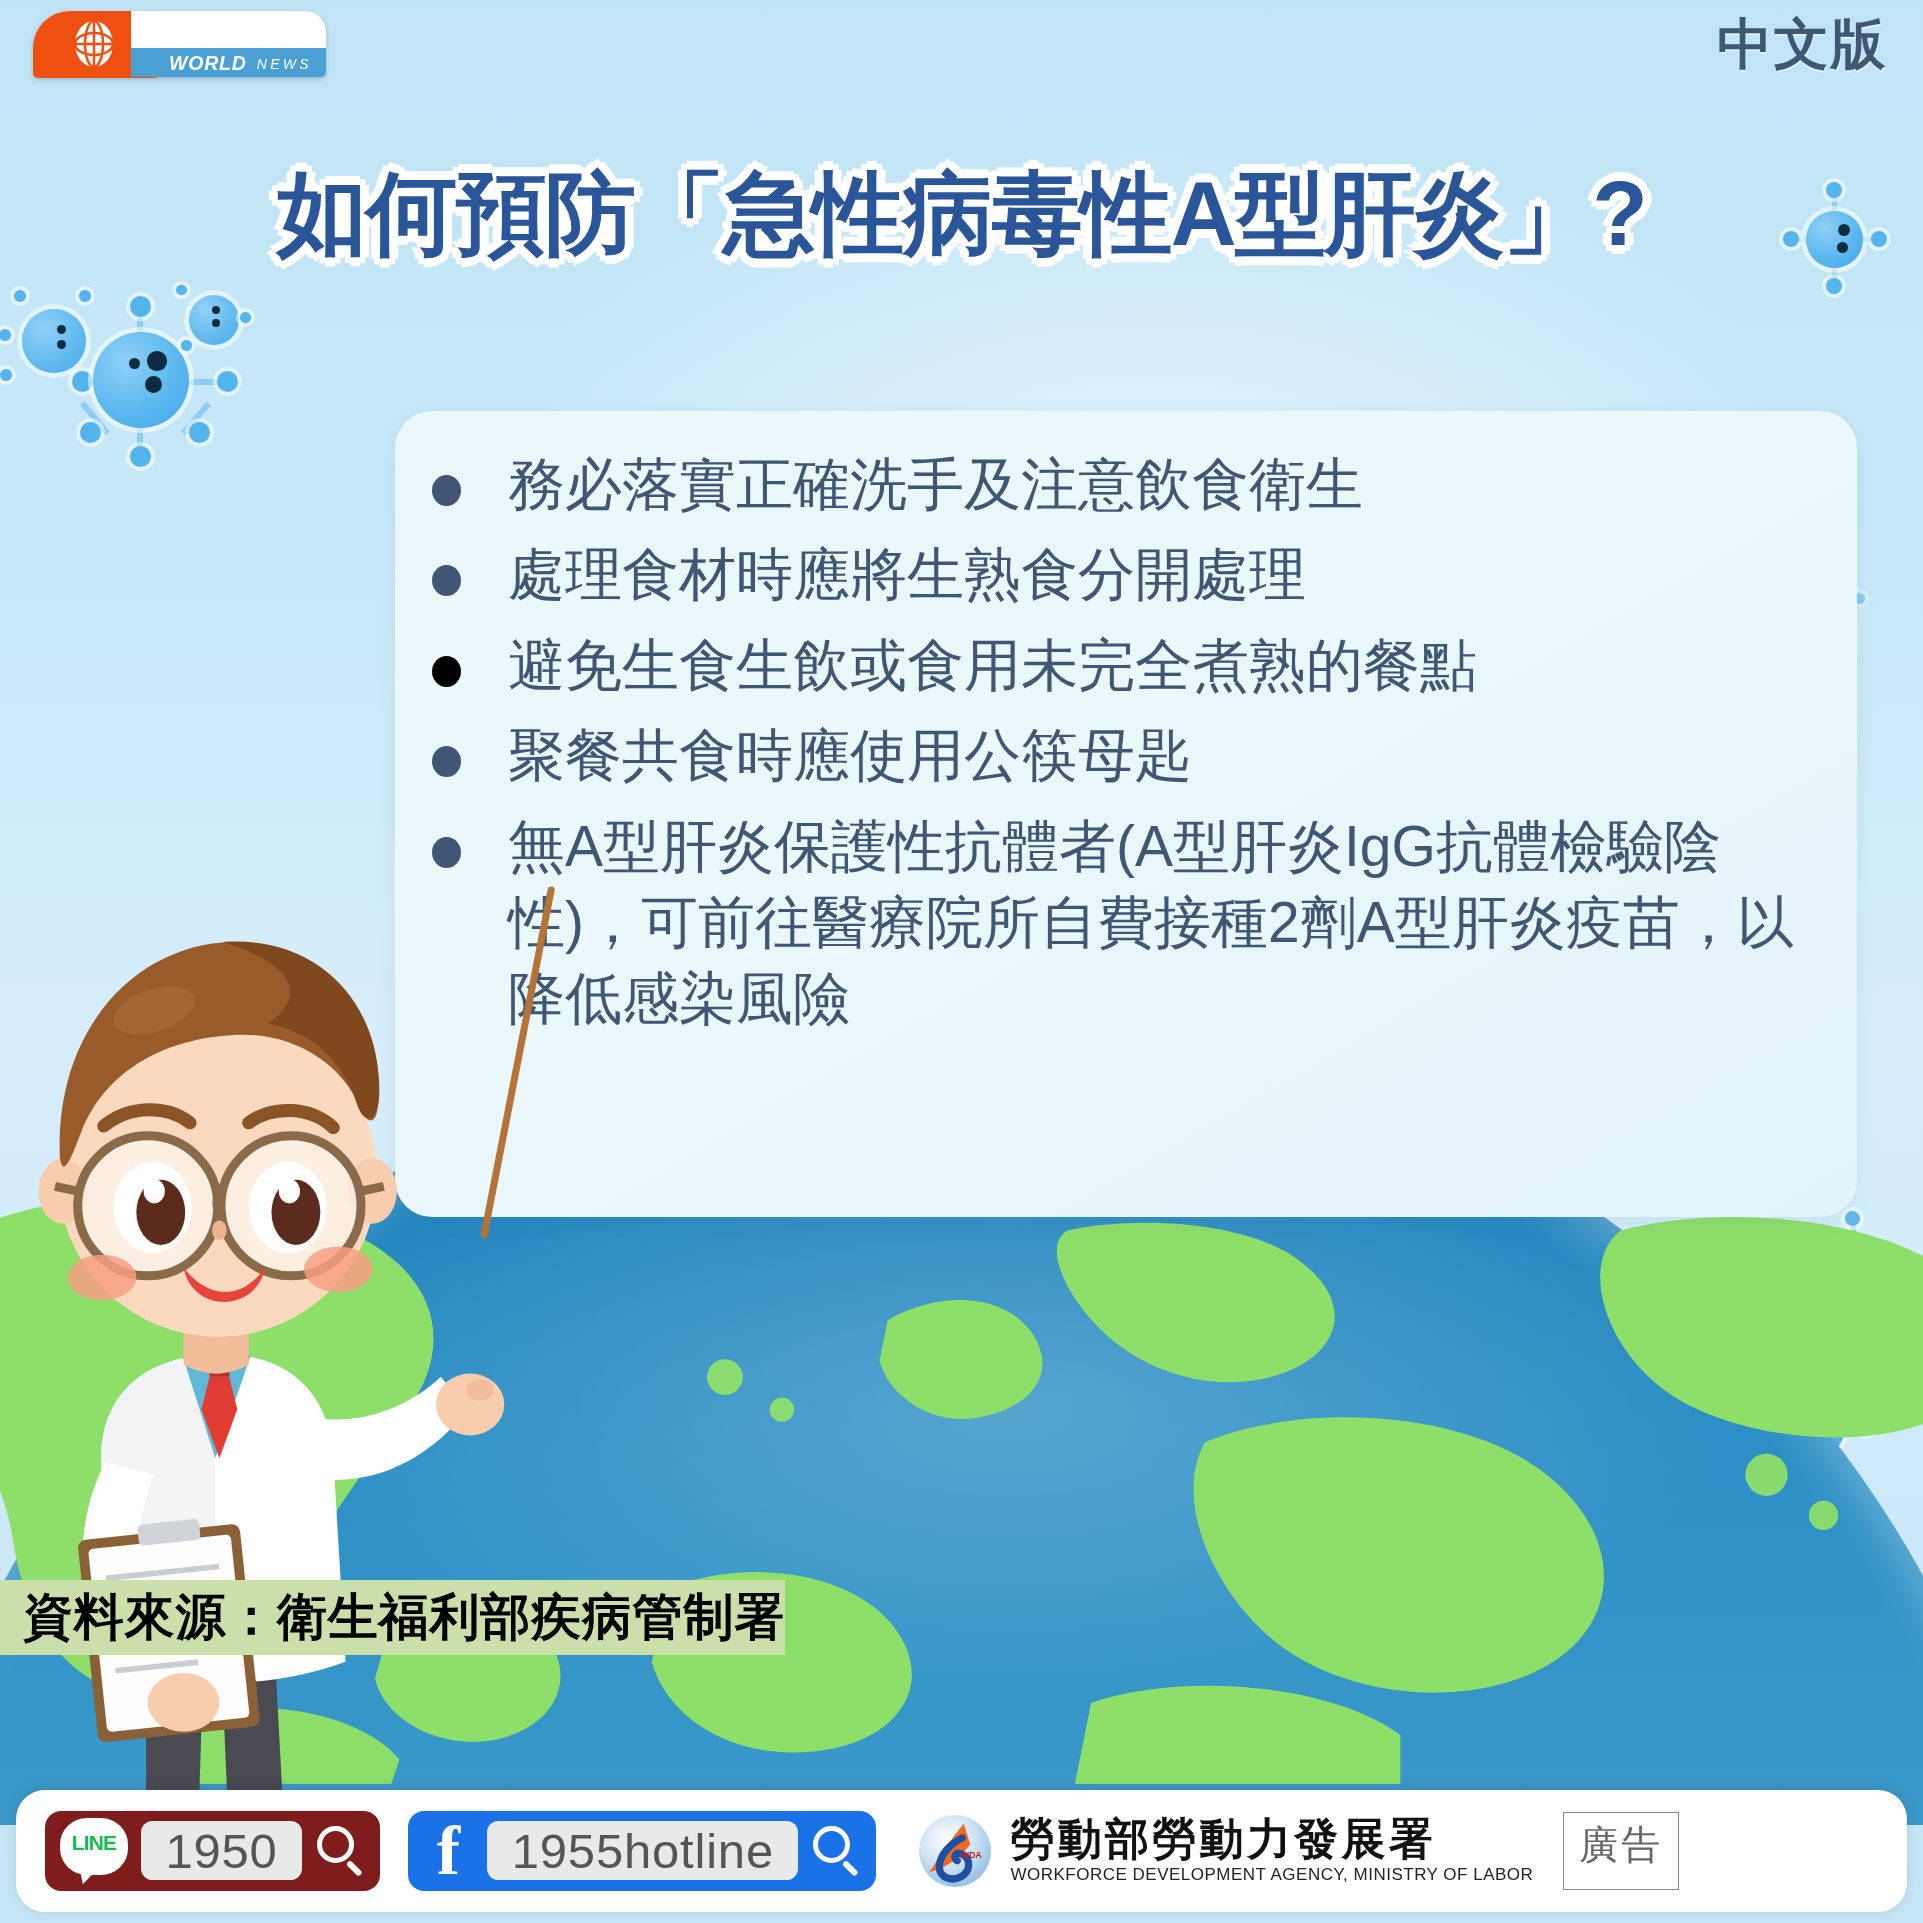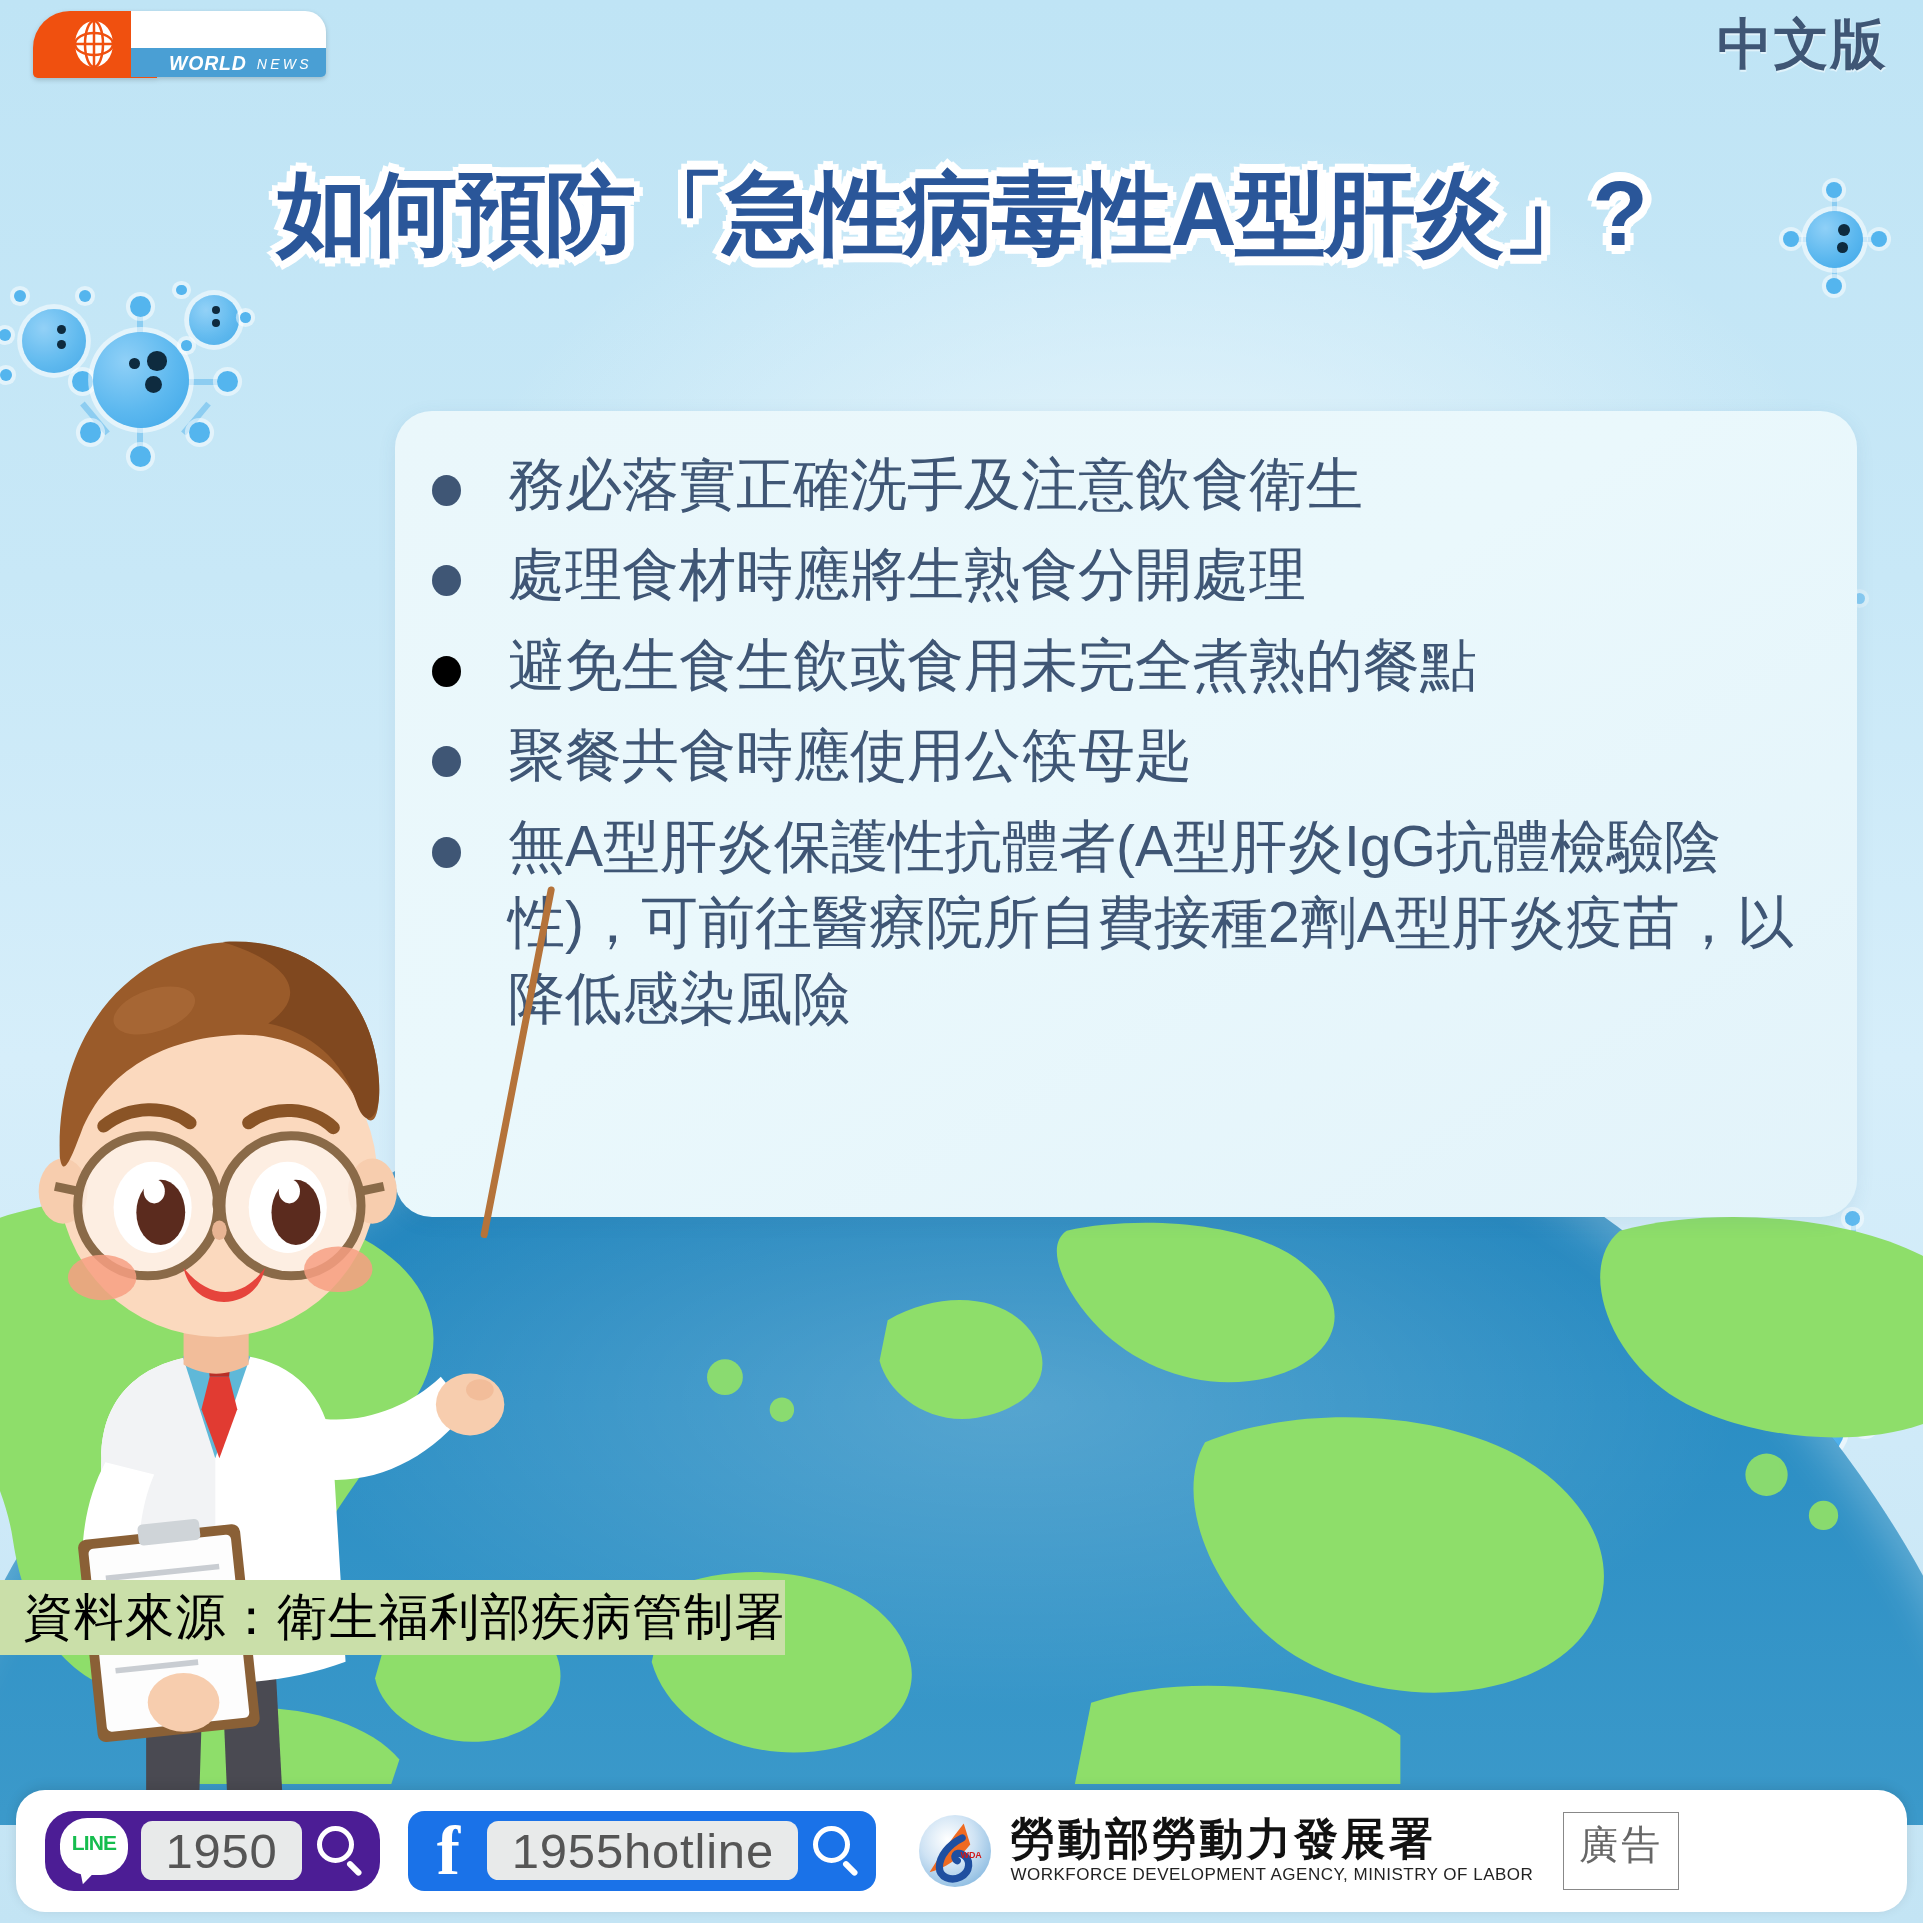--- a/index.html
+++ b/index.html
@@ -79,32 +79,32 @@
   .globe{position:absolute;left:0;top:0;width:2190px;height:2190px;border-radius:50%;
     background:
       radial-gradient(ellipse 1221px 505px at 52% 18%, rgba(255,255,255,.20) 0%, rgba(255,255,255,0) 60%),
       linear-gradient(180deg,#1d7fb8 0%, #2b8ec4 18%, #3e9bcb 40%, #53a8d2 70%, #63b3d8 100%);
     box-shadow:inset 0 24.4px 41px rgba(255,255,255,.25);}
 
   
   .source{
     position:absolute;left:0;top:1580px;min-width:717px;height:75px;
     background:#cadfa9;display:flex;align-items:center;padding-left:23px;
-    font-size:50px;font-weight:normal;color:#000;letter-spacing:0.8px;
+    font-size:50px;font-weight:bold;color:#000;letter-spacing:0.8px;
   }
 
   
   .footer{
     position:absolute;left:16.3px;right:16.3px;bottom:11.4px;height:122px;
     background:#fff;border-radius:29px;
     box-shadow:0 -2.4px 11.4px rgba(0,0,0,.10);
     display:flex;align-items:center;padding:0 29px;box-sizing:border-box;gap:28px;
   }
   .pill{display:flex;align-items:center;border-radius:16.3px;height:80px;padding:0 14.7px;gap:13px;}
-  .pill.line{background:#4c1d95;border-radius:29px;}
+  .pill.line{background:#7f1d1d;}
   .pill.fb{background:#1a72e8;}
   .pill .field{background:#e8eaea;border-radius:11.4px;height:59px;display:flex;
     align-items:center;justify-content:center;padding:0 24.4px;
     font-size:49px;color:#555;font-weight:500;letter-spacing:0.8px;}
   .mag{width:50px;height:50px;position:relative;flex:0 0 auto;}
   .mag .ring{position:absolute;left:1.6px;top:0;width:37px;height:37px;border-radius:50%;
     border:5.7px solid #fff;box-sizing:border-box;}
   .mag .handle{position:absolute;left:33px;top:33px;width:18px;height:5.7px;background:#fff;
     border-radius:3.3px;transform:rotate(45deg);transform-origin:left center;}
   .line-badge{width:68px;height:65px;position:relative;flex:0 0 auto;}

